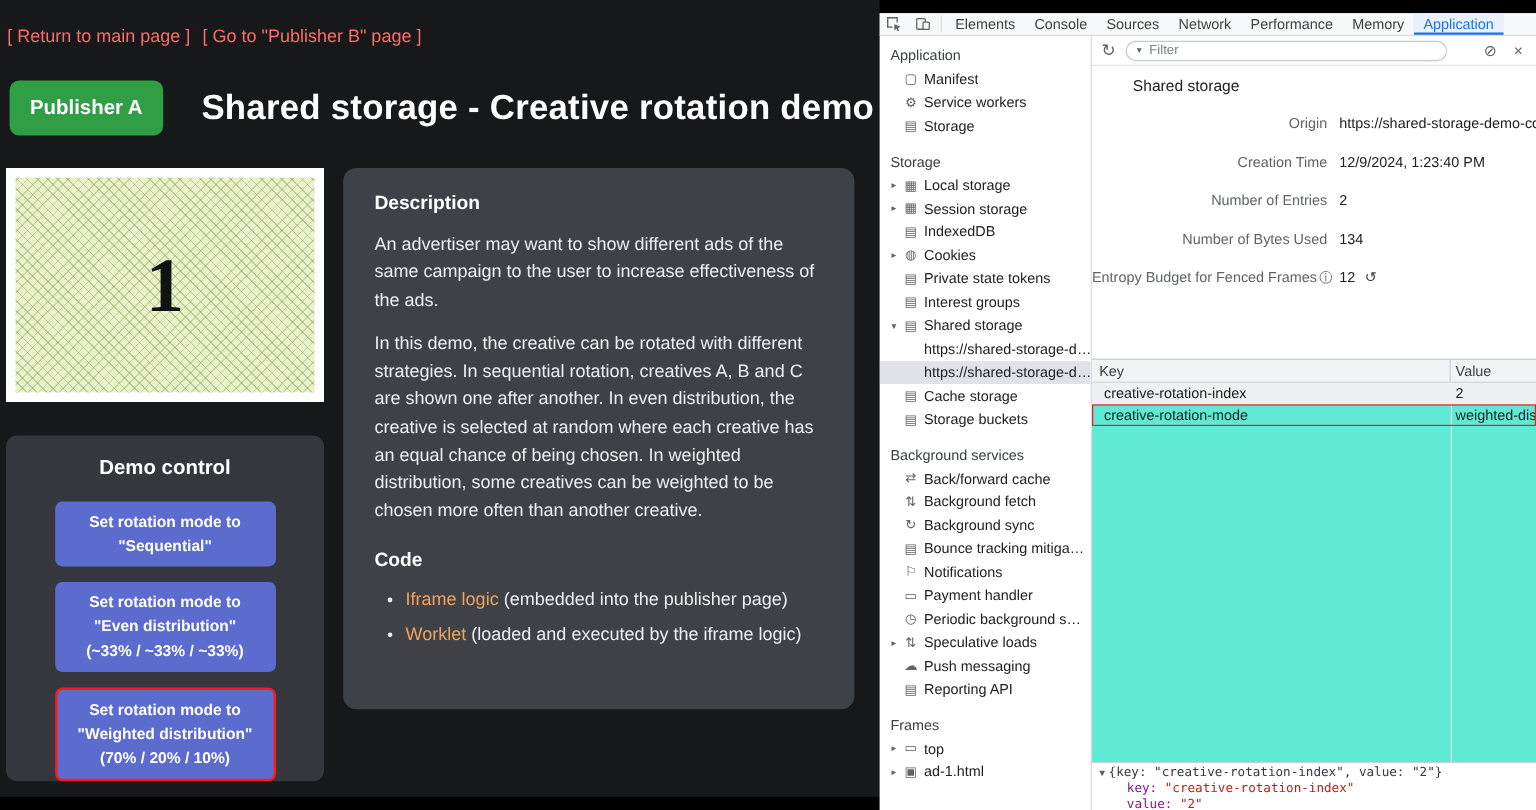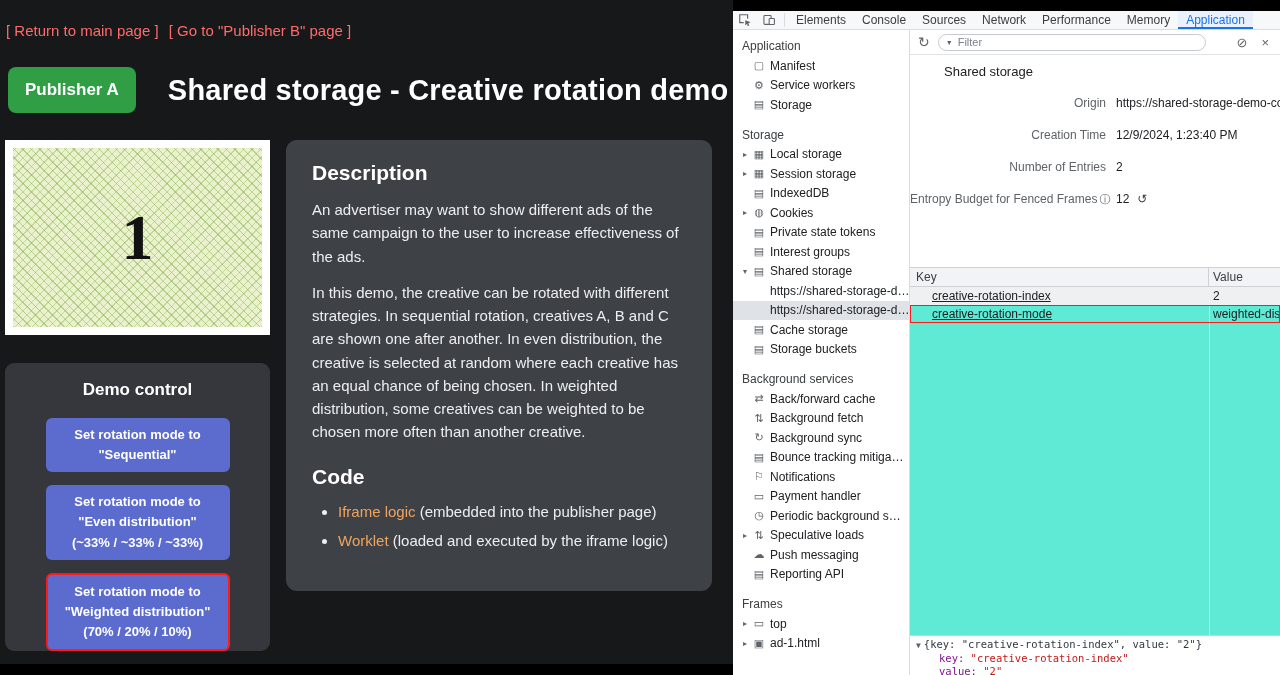--- a/index.html
+++ b/index.html
@@ -24,21 +24,21 @@
       #eaf2cd;}
   .creative-number{font-family:"Liberation Serif",serif;font-size:64px;font-weight:600;color:#111;}
   .demo-panel{margin-top:28px;background:var(--demo-panel-bg,#35373c);border-radius:9px;height:288px;padding-top:17px;}
   .demo-title{text-align:center;font-weight:bold;font-size:17px;color:#fff;}
   #demo-buttons{display:flex;flex-direction:column;align-items:center;gap:13px;margin-top:18px;}
   .demo-btn{width:184px;background:var(--button-blue,#5b6cce);border:none;border-radius:6px;color:#fff;
     font-family:inherit;font-weight:bold;font-size:13px;line-height:1.55;padding:7px 4px;cursor:pointer;}
   .demo-btn.hl{border:2px solid var(--highlight-red,#ff1a1a);}
   .btn-line{display:block;}
   .desc-panel{margin-left:16px;width:426px;height:451px;background:var(--desc-panel-bg,#3e4247);border-radius:11px;padding:21px 26px;overflow:hidden;}
-  .desc-heading{font-size:21px;font-weight:bold;color:#fff;}
+  .desc-heading{font-size:16px;font-weight:bold;color:#fff;}
   .desc-panel p{font-size:15px;line-height:1.55;margin-top:13px;color:#eceef0;}
   .code-heading{margin-top:21px;}
   #code-bullets{margin:12px 0 0 26px;}
   #code-bullets li{font-size:15px;line-height:1.5;margin-top:7px;color:#eceef0;}
   .code-link{color:var(--code-link,#f0a35f);text-decoration:none;}
 
   
   .devtools{position:absolute;left:733px;top:0;width:547px;height:666px;background:#fff;color:#202124;font-size:12px;overflow:hidden;margin-top:11px;}
   .tabbar{height:19px;display:flex;align-items:stretch;background:#f7f8f9;border-bottom:1px solid #d9dce0;}
   .tb-icon{display:flex;align-items:center;padding:0 5px;cursor:pointer;}
@@ -74,21 +74,21 @@
   .reset-icon{font-size:12px;color:#3c4043;cursor:pointer;}
   .grid{flex:1;min-height:0;margin-top:52px;position:relative;border-top:1px solid #cdd1d5;overflow:hidden;background:#5eead4;}
   .vline{position:absolute;left:299px;top:0;bottom:0;width:1px;background:#e0e3e6;}
   .grid-header{display:flex;height:19px;background:#f1f3f4;border-bottom:1px solid #cdd1d5;color:#3c4043;position:relative;}
   .gh-key{width:299px;flex:none;padding:2px 0 0 6px;border-right:1px solid #cdd1d5;}
   .gh-val{flex:1;padding:2px 0 0 4px;}
   .grid-row{display:flex;align-items:center;height:18px;position:relative;}
   .grid-row.stripe{background:#eef0f2;}
   .grid-row.hl{outline:1.5px solid var(--highlight-red,#ff1a1a);outline-offset:-1.5px;}
   .cell{white-space:nowrap;overflow:hidden;}
-  .cell.key{width:299px;flex:none;padding-left:22px;text-decoration:underline;}
+  .cell.key{width:299px;flex:none;padding-left:10px;}
   .cell.val{flex:1;padding-left:4px;}
   .preview{flex:none;height:42px;border-top:1px solid #cdd1d5;padding:2px 6px;overflow:hidden;
     font-family:"DejaVu Sans Mono",monospace;font-size:10.5px;line-height:13px;}
   .pv-summary{color:#303942;white-space:nowrap;}
   .pv-exp{font-size:8px;color:#5f6368;margin-right:3px;}
   .pv-line{padding-left:23px;white-space:nowrap;}
   .pv-name{color:#881391;}
   .pv-value{color:#c41a16;}
 </style>
 </head>
@@ -336,20 +336,26 @@
                 <span>12/9/2024, 1:23:40 PM</span>
               </div>
             </div>
             <div class="md-row">
               <div class="md-label"><span>Number of Entries</span></div>
               <div class="md-value">
                 <span>2</span>
               </div>
             </div>
             <div class="md-row">
+              <div class="md-label"><span>Number of Bytes Used</span></div>
+              <div class="md-value">
+                <span>134</span>
+              </div>
+            </div>
+            <div class="md-row">
               <div class="md-label"><span>Entropy Budget for Fenced Frames</span><span class="info-icon">ⓘ</span></div>
               <div class="md-value">
                 <span>12</span>
                 <span class="reset-icon">↺</span>
               </div>
             </div>
           </div>
         <div class="grid">
           <div class="vline"></div>
           <div class="grid-header">

